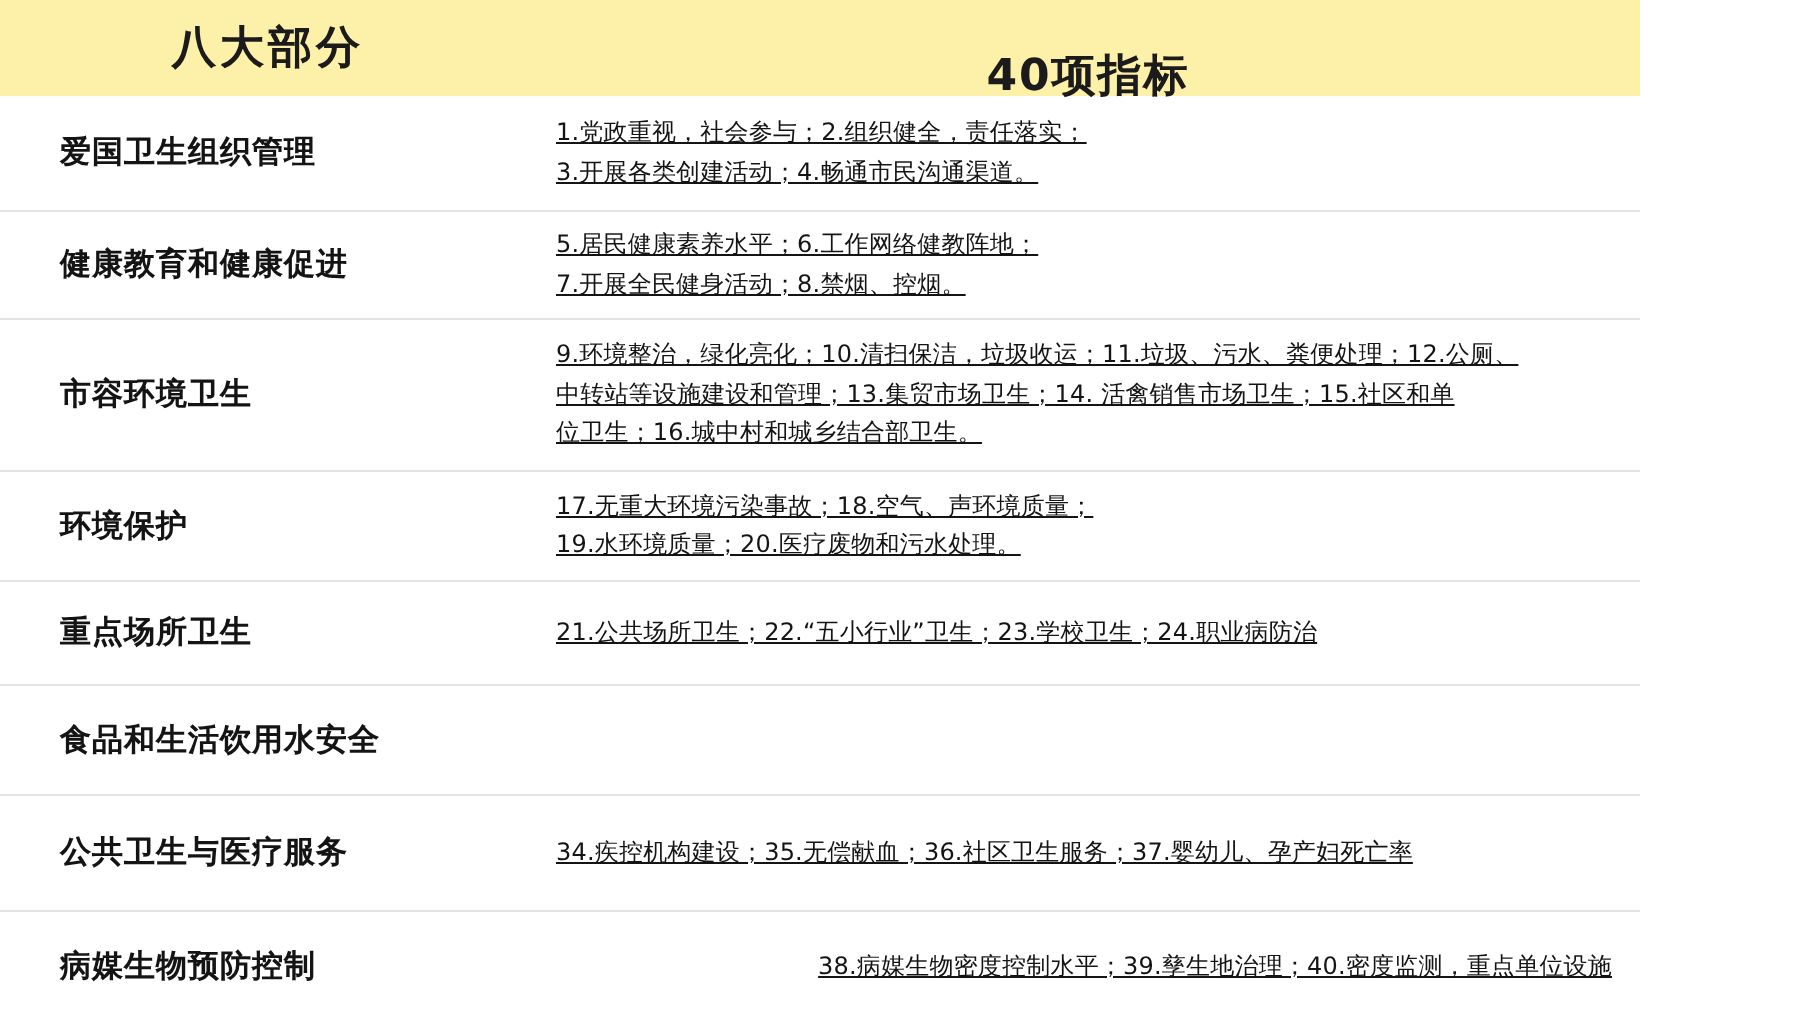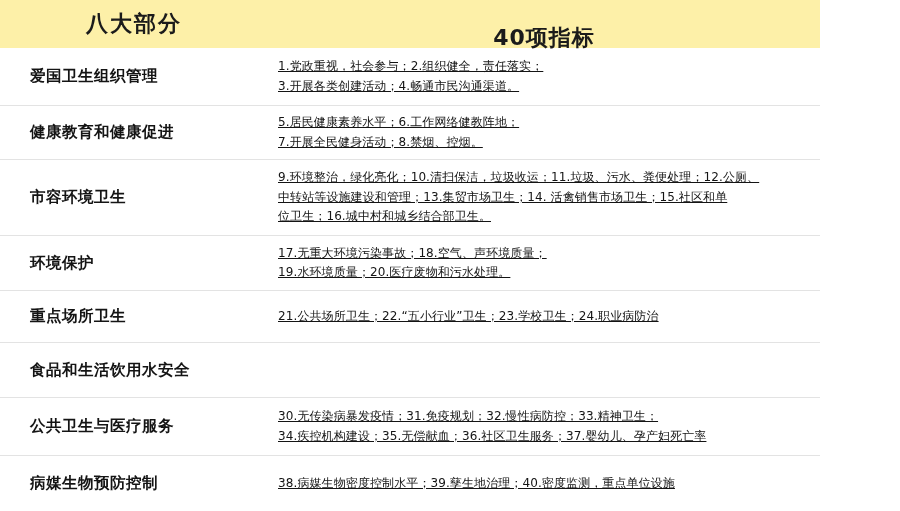--- a/index.html
+++ b/index.html
@@ -50,20 +50,21 @@
     border-radius: 27px;
   }
   .row {
     display: flex;
     align-items: stretch;
     border-bottom: 1px solid #e3e3e3;
     box-sizing: border-box;
   }
   .row:last-child {
     border-bottom: none;
+    text-align: right;
   }
   .cell-left {
     width: 268px;
     display: flex;
     align-items: center;
     padding-left: 30px;
     box-sizing: border-box;
     font-size: 15.5px;
     font-weight: bold;
     color: #141414;
@@ -151,21 +152,20 @@
     </div>
 
     <div class="row" style="height:55px;gap:20px;">
       <div class="cell-left">食品和生活饮用水安全</div>
     </div>
 
     <div class="row" style="height:58px;">
       <div class="cell-left">公共卫生与医疗服务</div>
       <div class="cell-right">
         <div class="inner">
-          <div class="line">30.无传染病暴发疫情；31.免疫规划；32.慢性病防控；33.精神卫生；</div>
           <div class="line">34.疾控机构建设；35.无偿献血；36.社区卫生服务；37.婴幼儿、孕产妇死亡率</div>
         </div>
       </div>
     </div>
 
     <div class="row" style="height:55px;">
       <div class="cell-left">病媒生物预防控制</div>
       <div class="cell-right">
         <div class="inner">
           <div class="line">38.病媒生物密度控制水平；39.孳生地治理；40.密度监测，重点单位设施</div>

